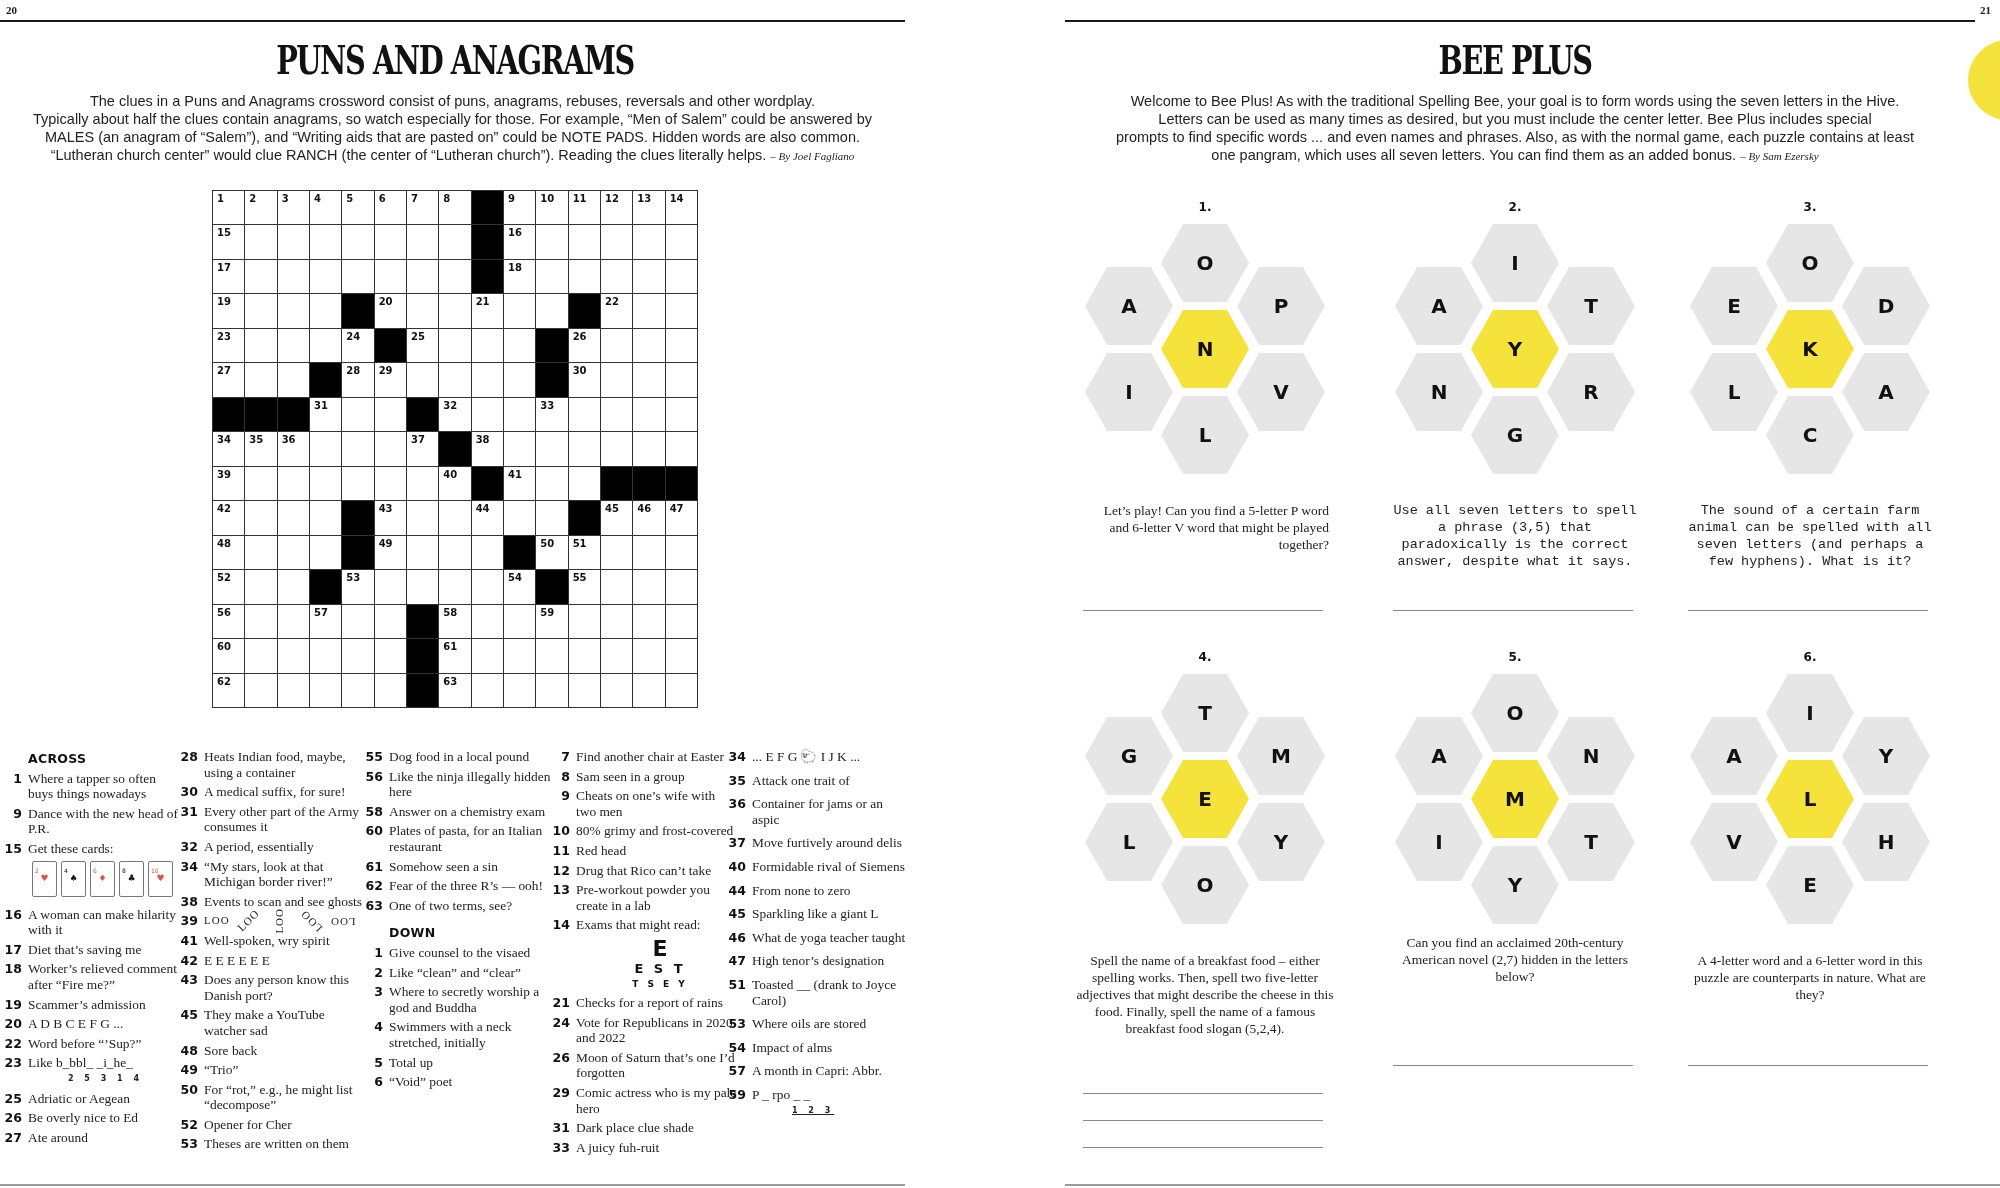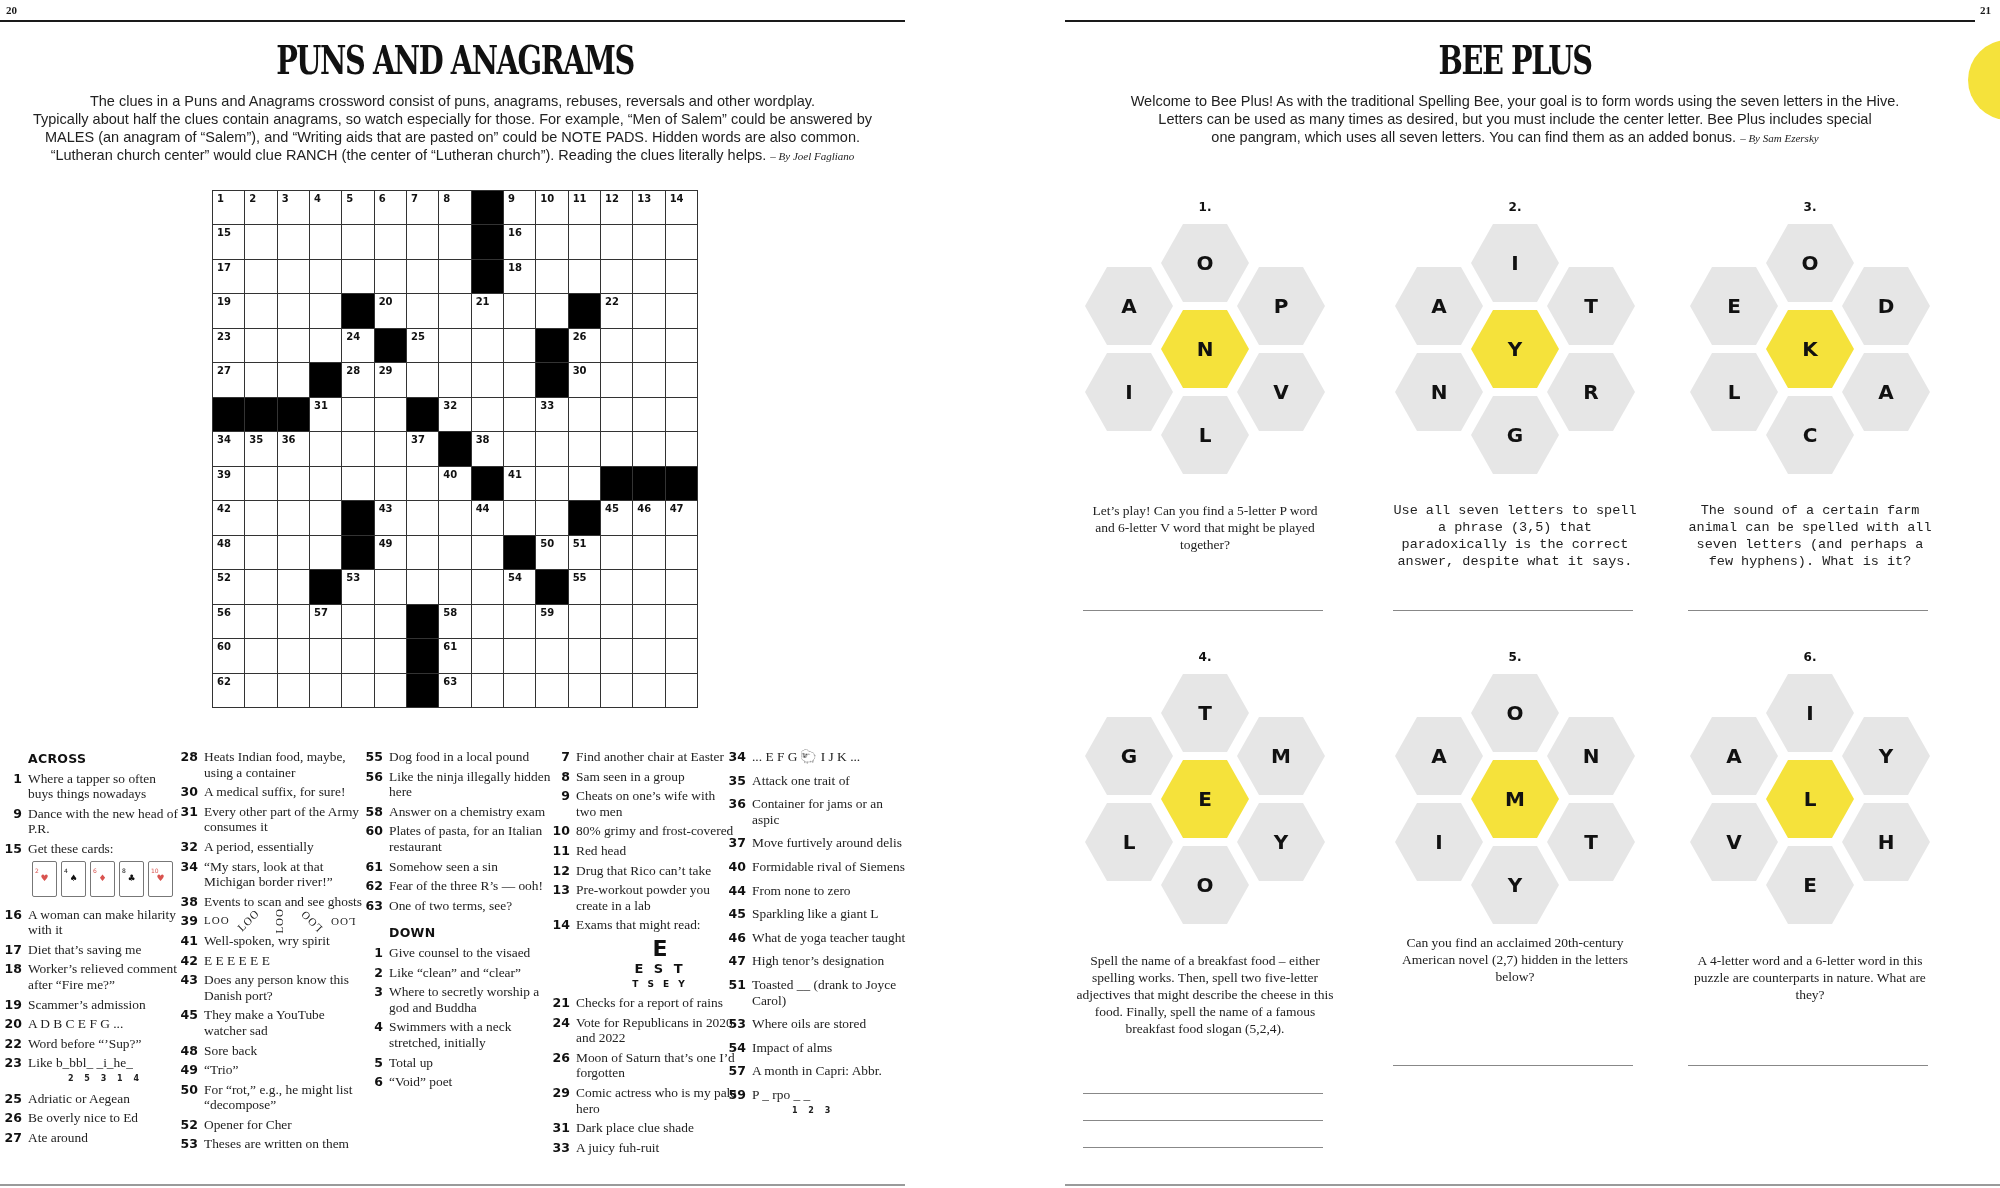--- a/index.html
+++ b/index.html
@@ -742,50 +742,51 @@
     <div class="clue" style="margin-bottom: 8px;">
       <span class="cn">54</span>
       <span class="ct">Impact of alms</span>
     </div>
     <div class="clue" style="margin-bottom: 8px;">
       <span class="cn">57</span>
       <span class="ct">A month in Capri: Abbr.</span>
     </div>
     <div class="clue" style="margin-bottom: 8px;">
       <span class="cn">59</span>
-      <span class="ct">P _ rpo _ _<div class="sub" style="padding-left: 40px;">1       2 3</div></span>
+      <span class="ct">P _ rpo _ _<div class="sub" style="padding-left: 40px; text-decoration: underline;">1       2 3</div></span>
     </div>
   </div>
 
 <div class="rule-bot" style="left:0; width:905px;"></div>
 
 <div class="abs pagenum" style="left:1980px;">21</div>
 <div class="rule-top" style="left:1065px; width:910px;"></div>
 <div class="sun"></div>
 <div class="title" style="left:1215px; width:600px;">BEE PLUS</div>
 
 <div class="intro" style="left:1080px; top:92px; width:870px;">
   <div>Welcome to Bee Plus! As with the traditional Spelling Bee, your goal is to form words using the seven letters in the Hive.</div>
   <div>Letters can be used as many times as desired, but you must include the center letter. Bee Plus includes special</div>
+  <div>prompts to find specific words ... and even names and phrases. Also, as with the normal game, each puzzle contains at least</div>
   <div><span>one pangram, which uses all seven letters. You can find them as an added bonus.</span> <span class="byline">– By Sam Ezersky</span></div>
 </div>
 
 <div id="puzzles">
     <div class="puzzle" style="left: 1075px; top: 200px;">
       <div class="p-label" style="top: 0px;">1.</div>
       <div class="hive" style="top: 24px;">
         <div class="hex" style="left: 86px; top: 0px;">O</div>
         <div class="hex" style="left: 10px; top: 43px;">A</div>
         <div class="hex" style="left: 162px; top: 43px;">P</div>
         <div class="hex center" style="left: 86px; top: 86px;">N</div>
         <div class="hex" style="left: 10px; top: 129px;">I</div>
         <div class="hex" style="left: 162px; top: 129px;">V</div>
         <div class="hex" style="left: 86px; top: 172px;">L</div>
       </div>
-      <div class="p-prompt" style="top: 302px;">Let’s play! Can you find a 5-letter P word and 6-letter V word that might be played together?</div>
+      <div class="p-prompt" style="top: 302px; text-align: right;">Let’s play! Can you find a 5-letter P word and 6-letter V word that might be played together?</div>
       <div class="ans-line" style="top: 410px; left: 8px; width: 240px;"></div>
     </div>
     <div class="puzzle" style="left: 1385px; top: 200px;">
       <div class="p-label" style="top: 0px;">2.</div>
       <div class="hive" style="top: 24px;">
         <div class="hex" style="left: 86px; top: 0px;">I</div>
         <div class="hex" style="left: 10px; top: 43px;">A</div>
         <div class="hex" style="left: 162px; top: 43px;">T</div>
         <div class="hex center" style="left: 86px; top: 86px;">Y</div>
         <div class="hex" style="left: 10px; top: 129px;">N</div>

